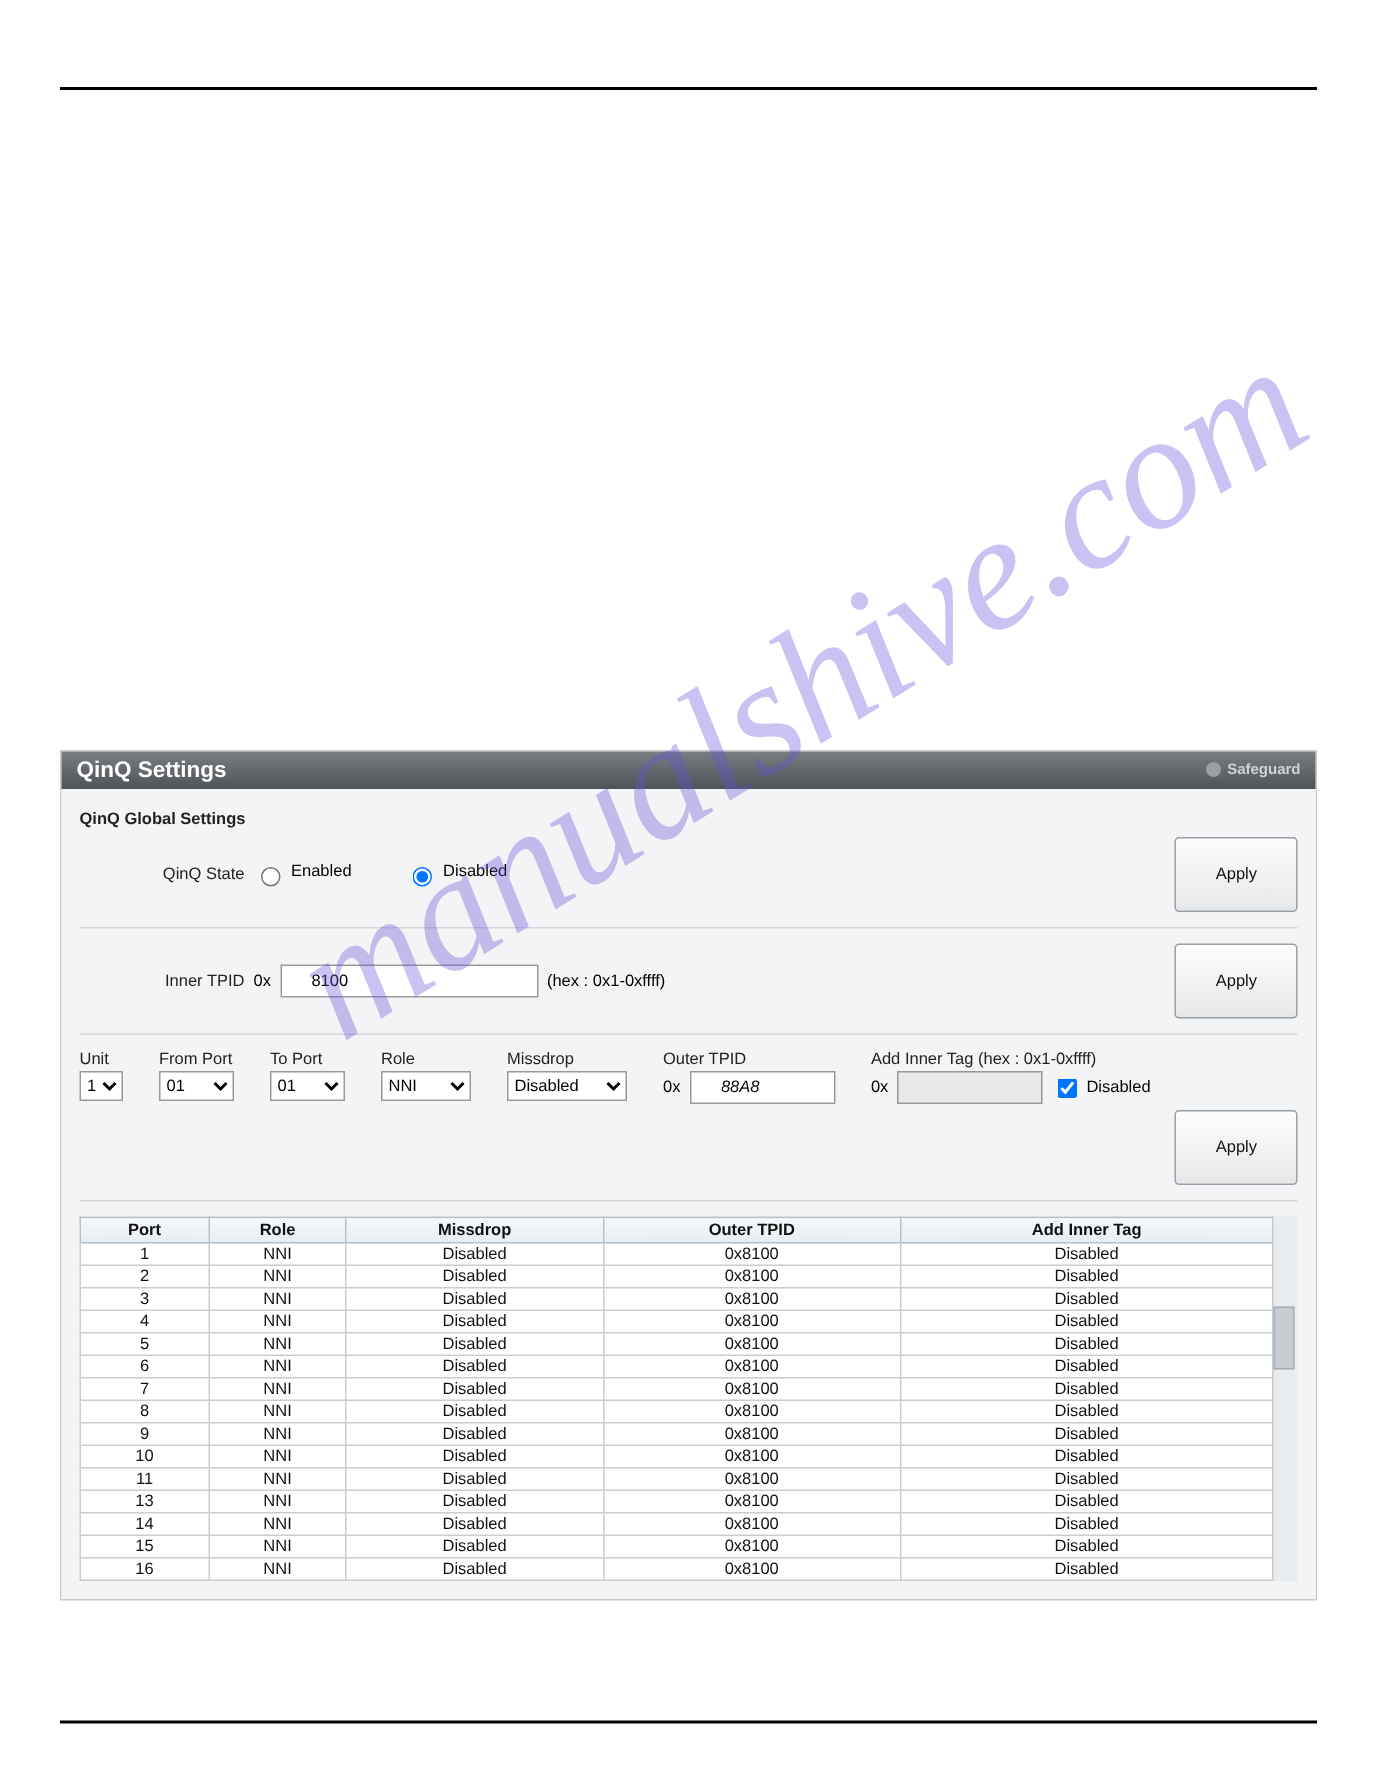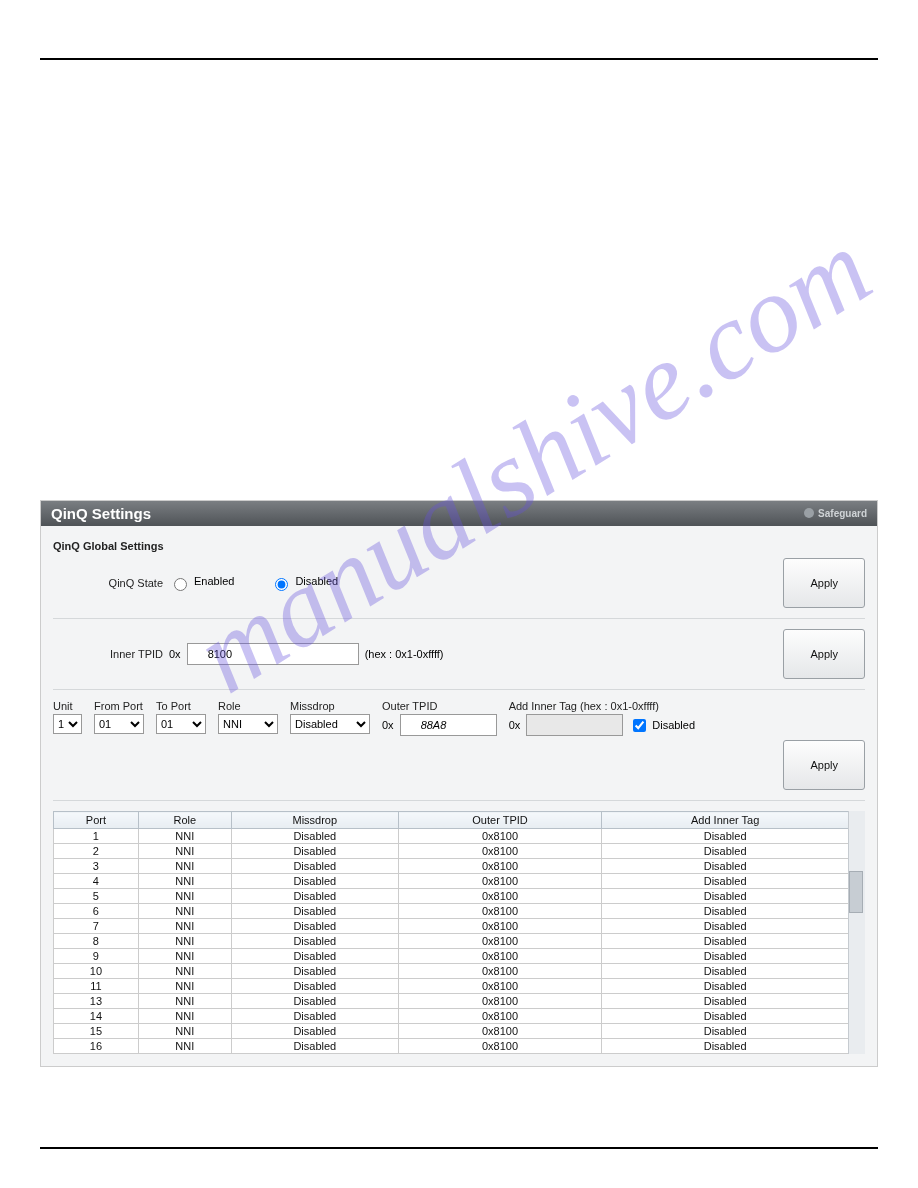--- a/index.html
+++ b/index.html
@@ -127,21 +127,21 @@
     position: relative;
   }
   .grid {
     width: 100%;
     border-collapse: collapse;
     background: #fff;
   }
   .grid th {
     background: linear-gradient(#f5f8fb, #e7edf2);
     border: 1px solid #b7c0c8;
-    font-weight: normal;
+    font-weight: bold;
     font-size: 11px;
     padding: 2px;
     color: #111;
   }
   .grid td {
     border: 1px solid #ccc;
     padding: 1px;
     text-align: center;
     font-size: 11px;
     color: #111;
@@ -212,21 +212,21 @@
         <div class="col-label">Inner TPID</div>
         <span>0x</span>
         <input type="text" style="width: 130px;" value="8100">
         <span>(hex : 0x1-0xffff)</span>
         <div class="spacer-flex"></div>
         <button class="btn">Apply</button>
       </div>
 
       <div class="hr"></div>
 
-      <div class="row" style="gap:12px;align-items:flex-start">
+      <div class="row" style="gap:24px;align-items:flex-start">
         <div class="field-block">
           <label>Unit</label>
           <select><option>1</option></select>
         </div>
         <div class="field-block">
           <label>From Port</label>
           <select style="width:50px"><option>01</option></select>
         </div>
         <div class="field-block">
           <label>To Port</label>

